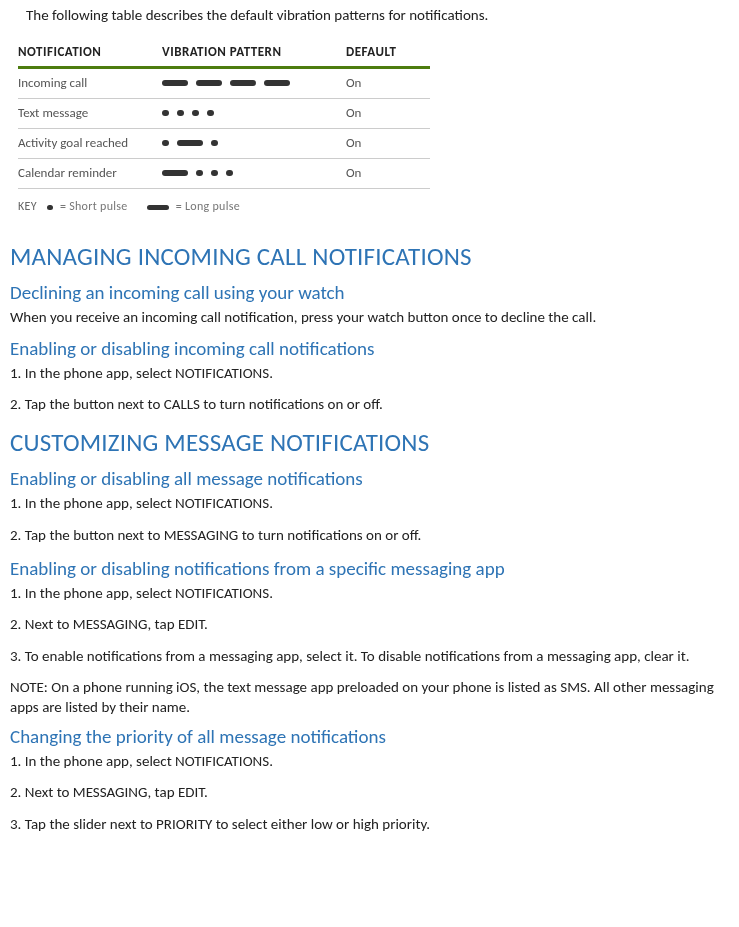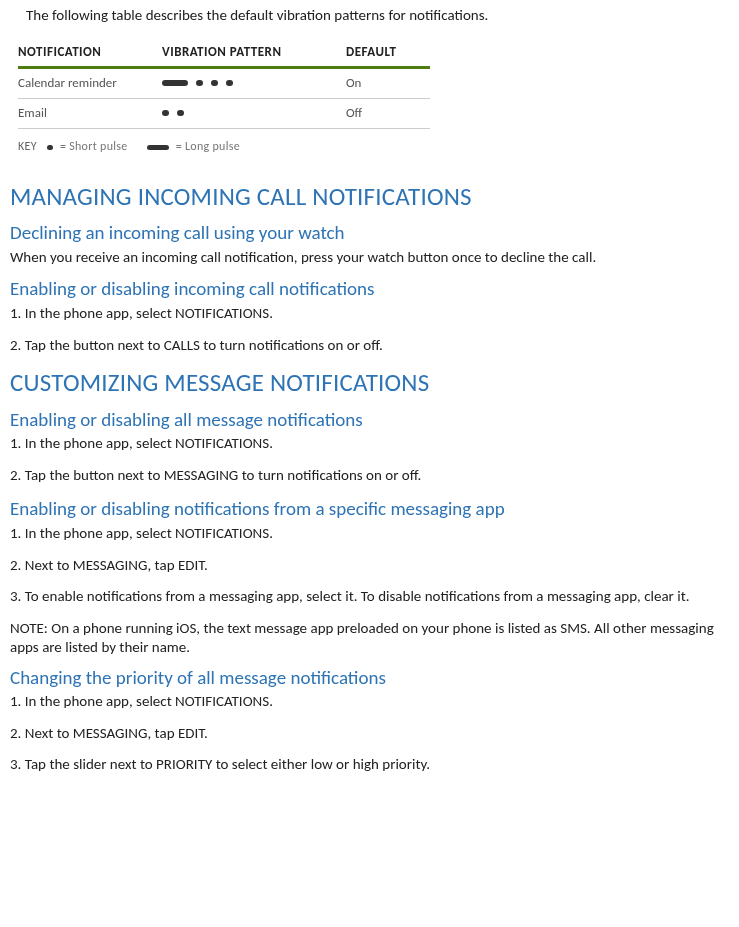--- a/index.html
+++ b/index.html
@@ -91,40 +91,65 @@
   <table class="vib">
     <thead>
       <tr>
         <th class="col-notif">NOTIFICATION</th>
         <th class="col-pat">VIBRATION PATTERN</th>
         <th class="col-def">DEFAULT</th>
       </tr>
     </thead>
     <tbody id="vib-body">
         <tr>
+          <td>Incoming call</td>
+          <td class="pattern">
+            <svg width="140" height="10" viewBox="0 0 140 10">
+              <rect x="0" y="1" width="26" height="6" rx="3" ry="3" fill="#333"></rect>
+              <rect x="34" y="1" width="26" height="6" rx="3" ry="3" fill="#333"></rect>
+              <rect x="68" y="1" width="26" height="6" rx="3" ry="3" fill="#333"></rect>
+              <rect x="102" y="1" width="26" height="6" rx="3" ry="3" fill="#333"></rect>
+            </svg>
+          </td>
+          <td>On</td>
+        </tr>
+        <tr>
+          <td>Text message</td>
+          <td class="pattern">
+            <svg width="140" height="10" viewBox="0 0 140 10">
+              <rect x="0" y="1" width="7" height="6" rx="3" ry="3" fill="#333"></rect>
+              <rect x="15" y="1" width="7" height="6" rx="3" ry="3" fill="#333"></rect>
+              <rect x="30" y="1" width="7" height="6" rx="3" ry="3" fill="#333"></rect>
+              <rect x="45" y="1" width="7" height="6" rx="3" ry="3" fill="#333"></rect>
+            </svg>
+          </td>
+          <td>On</td>
+        </tr>
+        <tr>
+          <td>Activity goal reached</td>
+          <td class="pattern">
+            <svg width="140" height="10" viewBox="0 0 140 10">
+              <rect x="0" y="1" width="7" height="6" rx="3" ry="3" fill="#333"></rect>
+              <rect x="15" y="1" width="26" height="6" rx="3" ry="3" fill="#333"></rect>
+              <rect x="49" y="1" width="7" height="6" rx="3" ry="3" fill="#333"></rect>
+            </svg>
+          </td>
+          <td>On</td>
+        </tr>
+        <tr>
           <td>Calendar reminder</td>
           <td class="pattern">
             <svg width="140" height="10" viewBox="0 0 140 10">
               <rect x="0" y="1" width="26" height="6" rx="3" ry="3" fill="#333"></rect>
               <rect x="34" y="1" width="7" height="6" rx="3" ry="3" fill="#333"></rect>
               <rect x="49" y="1" width="7" height="6" rx="3" ry="3" fill="#333"></rect>
               <rect x="64" y="1" width="7" height="6" rx="3" ry="3" fill="#333"></rect>
             </svg>
           </td>
           <td>On</td>
-        </tr>
-        <tr>
-          <td>Email</td>
-          <td class="pattern">
-            <svg width="140" height="10" viewBox="0 0 140 10">
-              <rect x="0" y="1" width="7" height="6" rx="3" ry="3" fill="#333"></rect>
-              <rect x="15" y="1" width="7" height="6" rx="3" ry="3" fill="#333"></rect>
-            </svg>
-          </td>
-          <td>Off</td>
         </tr>
       </tbody>
   </table>
 </div>
 
 <div class="key">
   <span class="keylabel">KEY</span>
   &nbsp;<span class="pulse short"></span>
   <span>= Short pulse</span>
   &nbsp;&nbsp;&nbsp;

